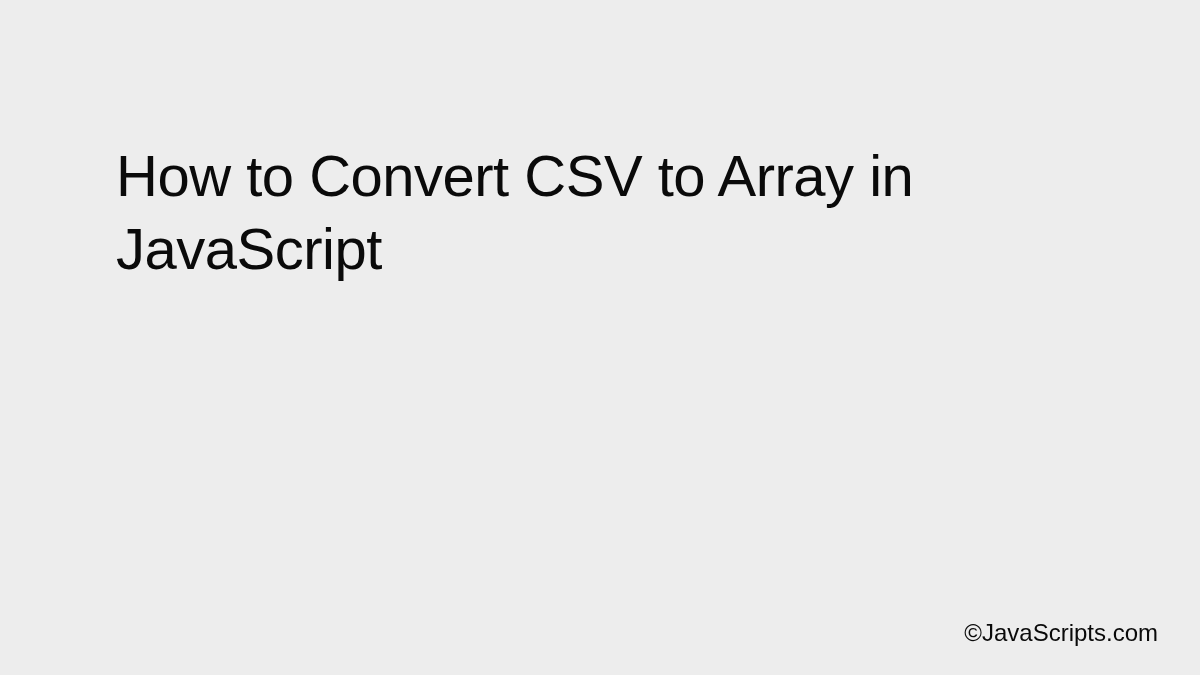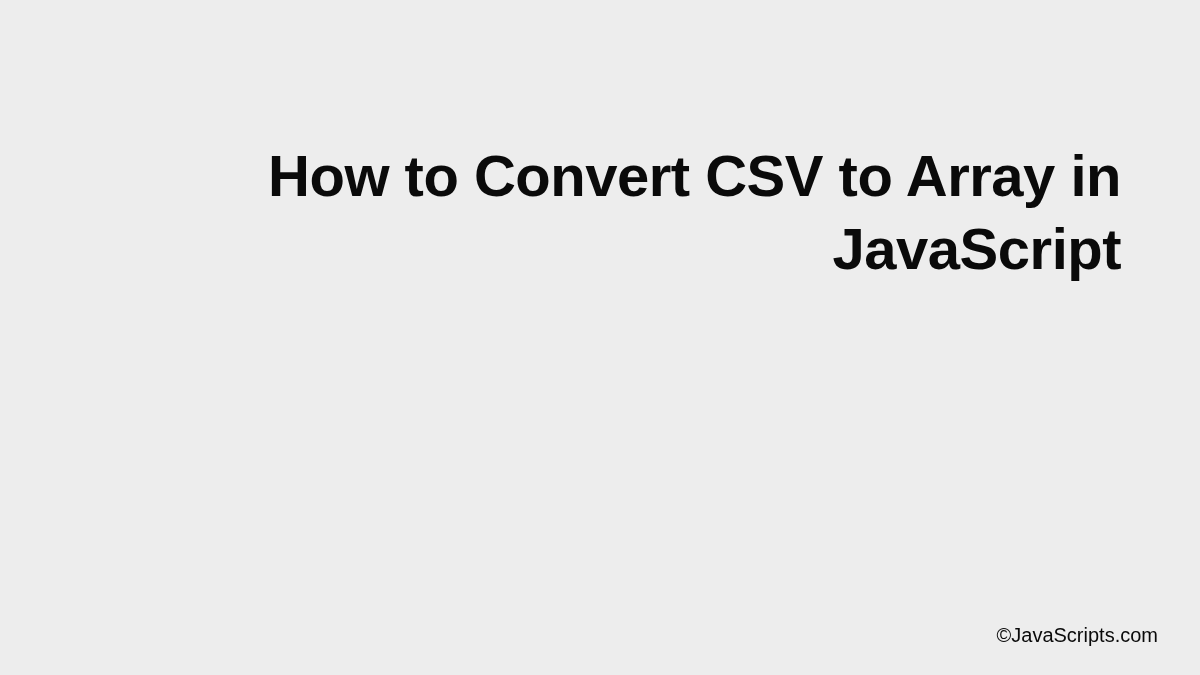--- a/index.html
+++ b/index.html
@@ -13,33 +13,33 @@
       background-color: #ededed;
       font-family: -apple-system, BlinkMacSystemFont, "Segoe UI", Helvetica, Arial, sans-serif;
       position: relative;
       overflow: hidden;
     }
     .title {
       position: absolute;
       top: 140px;
       left: 0;
       right: 0;
-      text-align: right;
+      text-align: left;
       font-size: 58px;
-      font-weight: 700;
+      font-weight: 400;
       color: #0a0a0a;
       line-height: 1.25;
       letter-spacing: -0.5px;
-      padding: 0 79px;
+      padding: 0 116px;
     }
     .footer {
       position: absolute;
       bottom: 28px;
       right: 42px;
-      font-size: 20px;
+      font-size: 24px;
       font-weight: 500;
       color: #0a0a0a;
     }
   </style>
 </head>
 <body>
 
 <h1 class="title">How to Convert CSV to Array in JavaScript</h1>
 <div class="footer">©JavaScripts.com</div>
 

